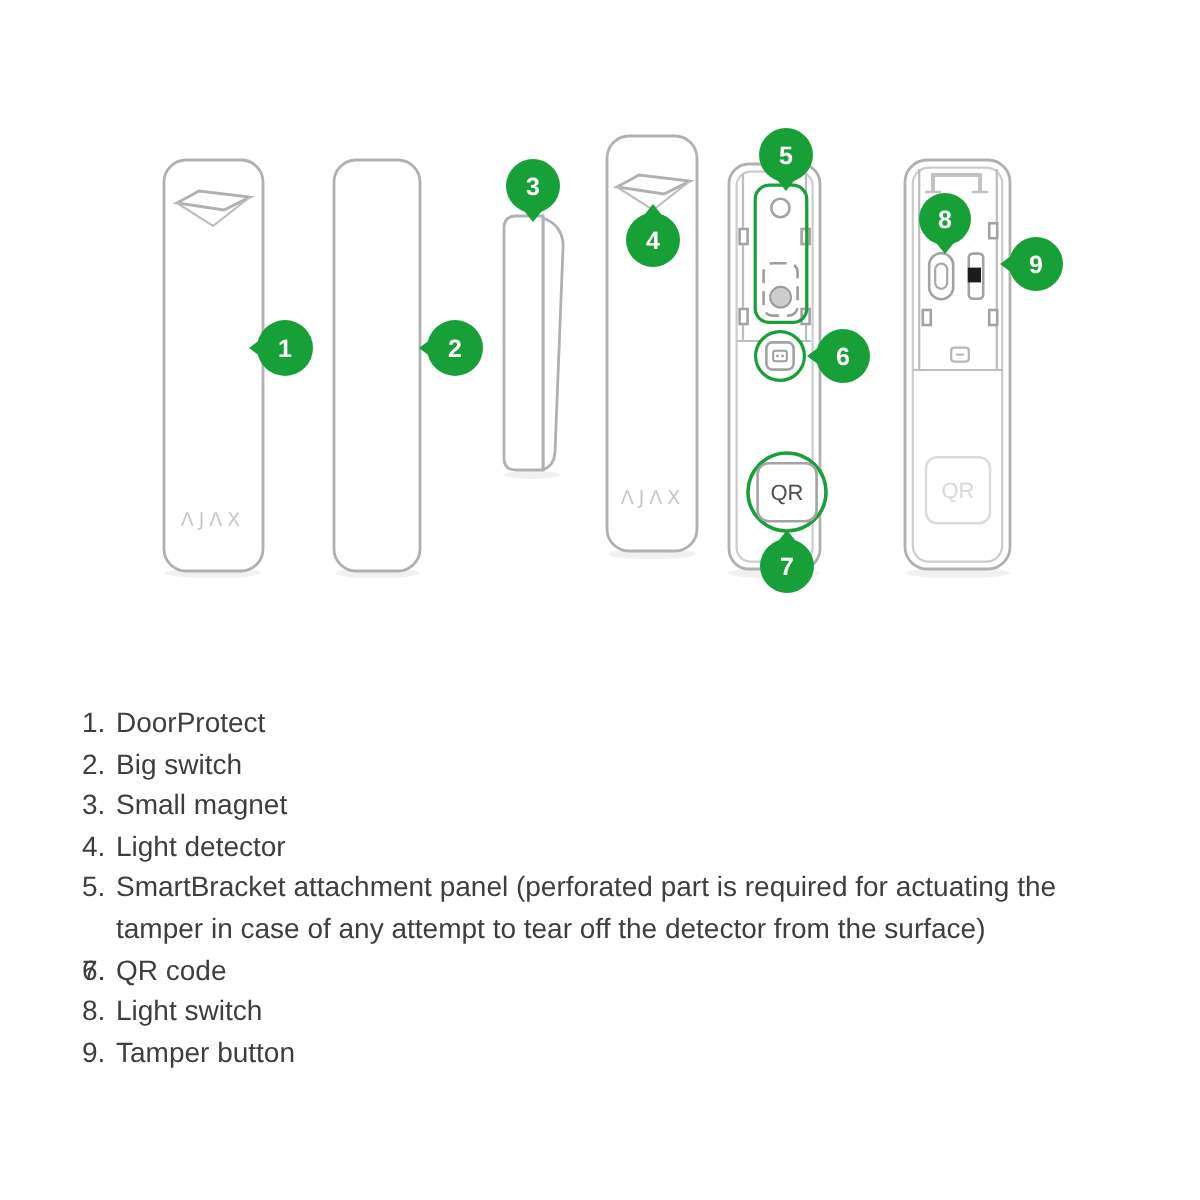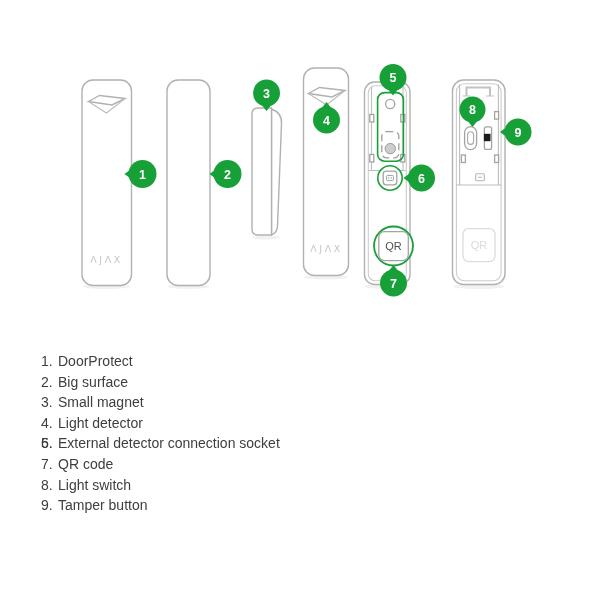--- a/index.html
+++ b/index.html
@@ -185,36 +185,36 @@
   </g>
 </svg>
 
 <ol class="legend">
   <li>
     <span class="num">1.</span>
     <span class="txt">DoorProtect</span>
   </li>
   <li>
     <span class="num">2.</span>
-    <span class="txt">Big surface</span>
+    <span class="txt">Big switch</span>
   </li>
   <li>
     <span class="num">3.</span>
     <span class="txt">Small magnet</span>
   </li>
   <li>
     <span class="num">4.</span>
     <span class="txt">Light detector</span>
   </li>
   <li>
     <span class="num">5.</span>
+    <span class="txt">SmartBracket attachment panel (perforated part is required for actuating the tamper in case of any attempt to tear off the detector from the surface)</span>
   </li>
   <li>
     <span class="num">6.</span>
-    <span class="txt">External detector connection socket</span>
   </li>
   <li>
     <span class="num">7.</span>
     <span class="txt">QR code</span>
   </li>
   <li>
     <span class="num">8.</span>
     <span class="txt">Light switch</span>
   </li>
   <li>

